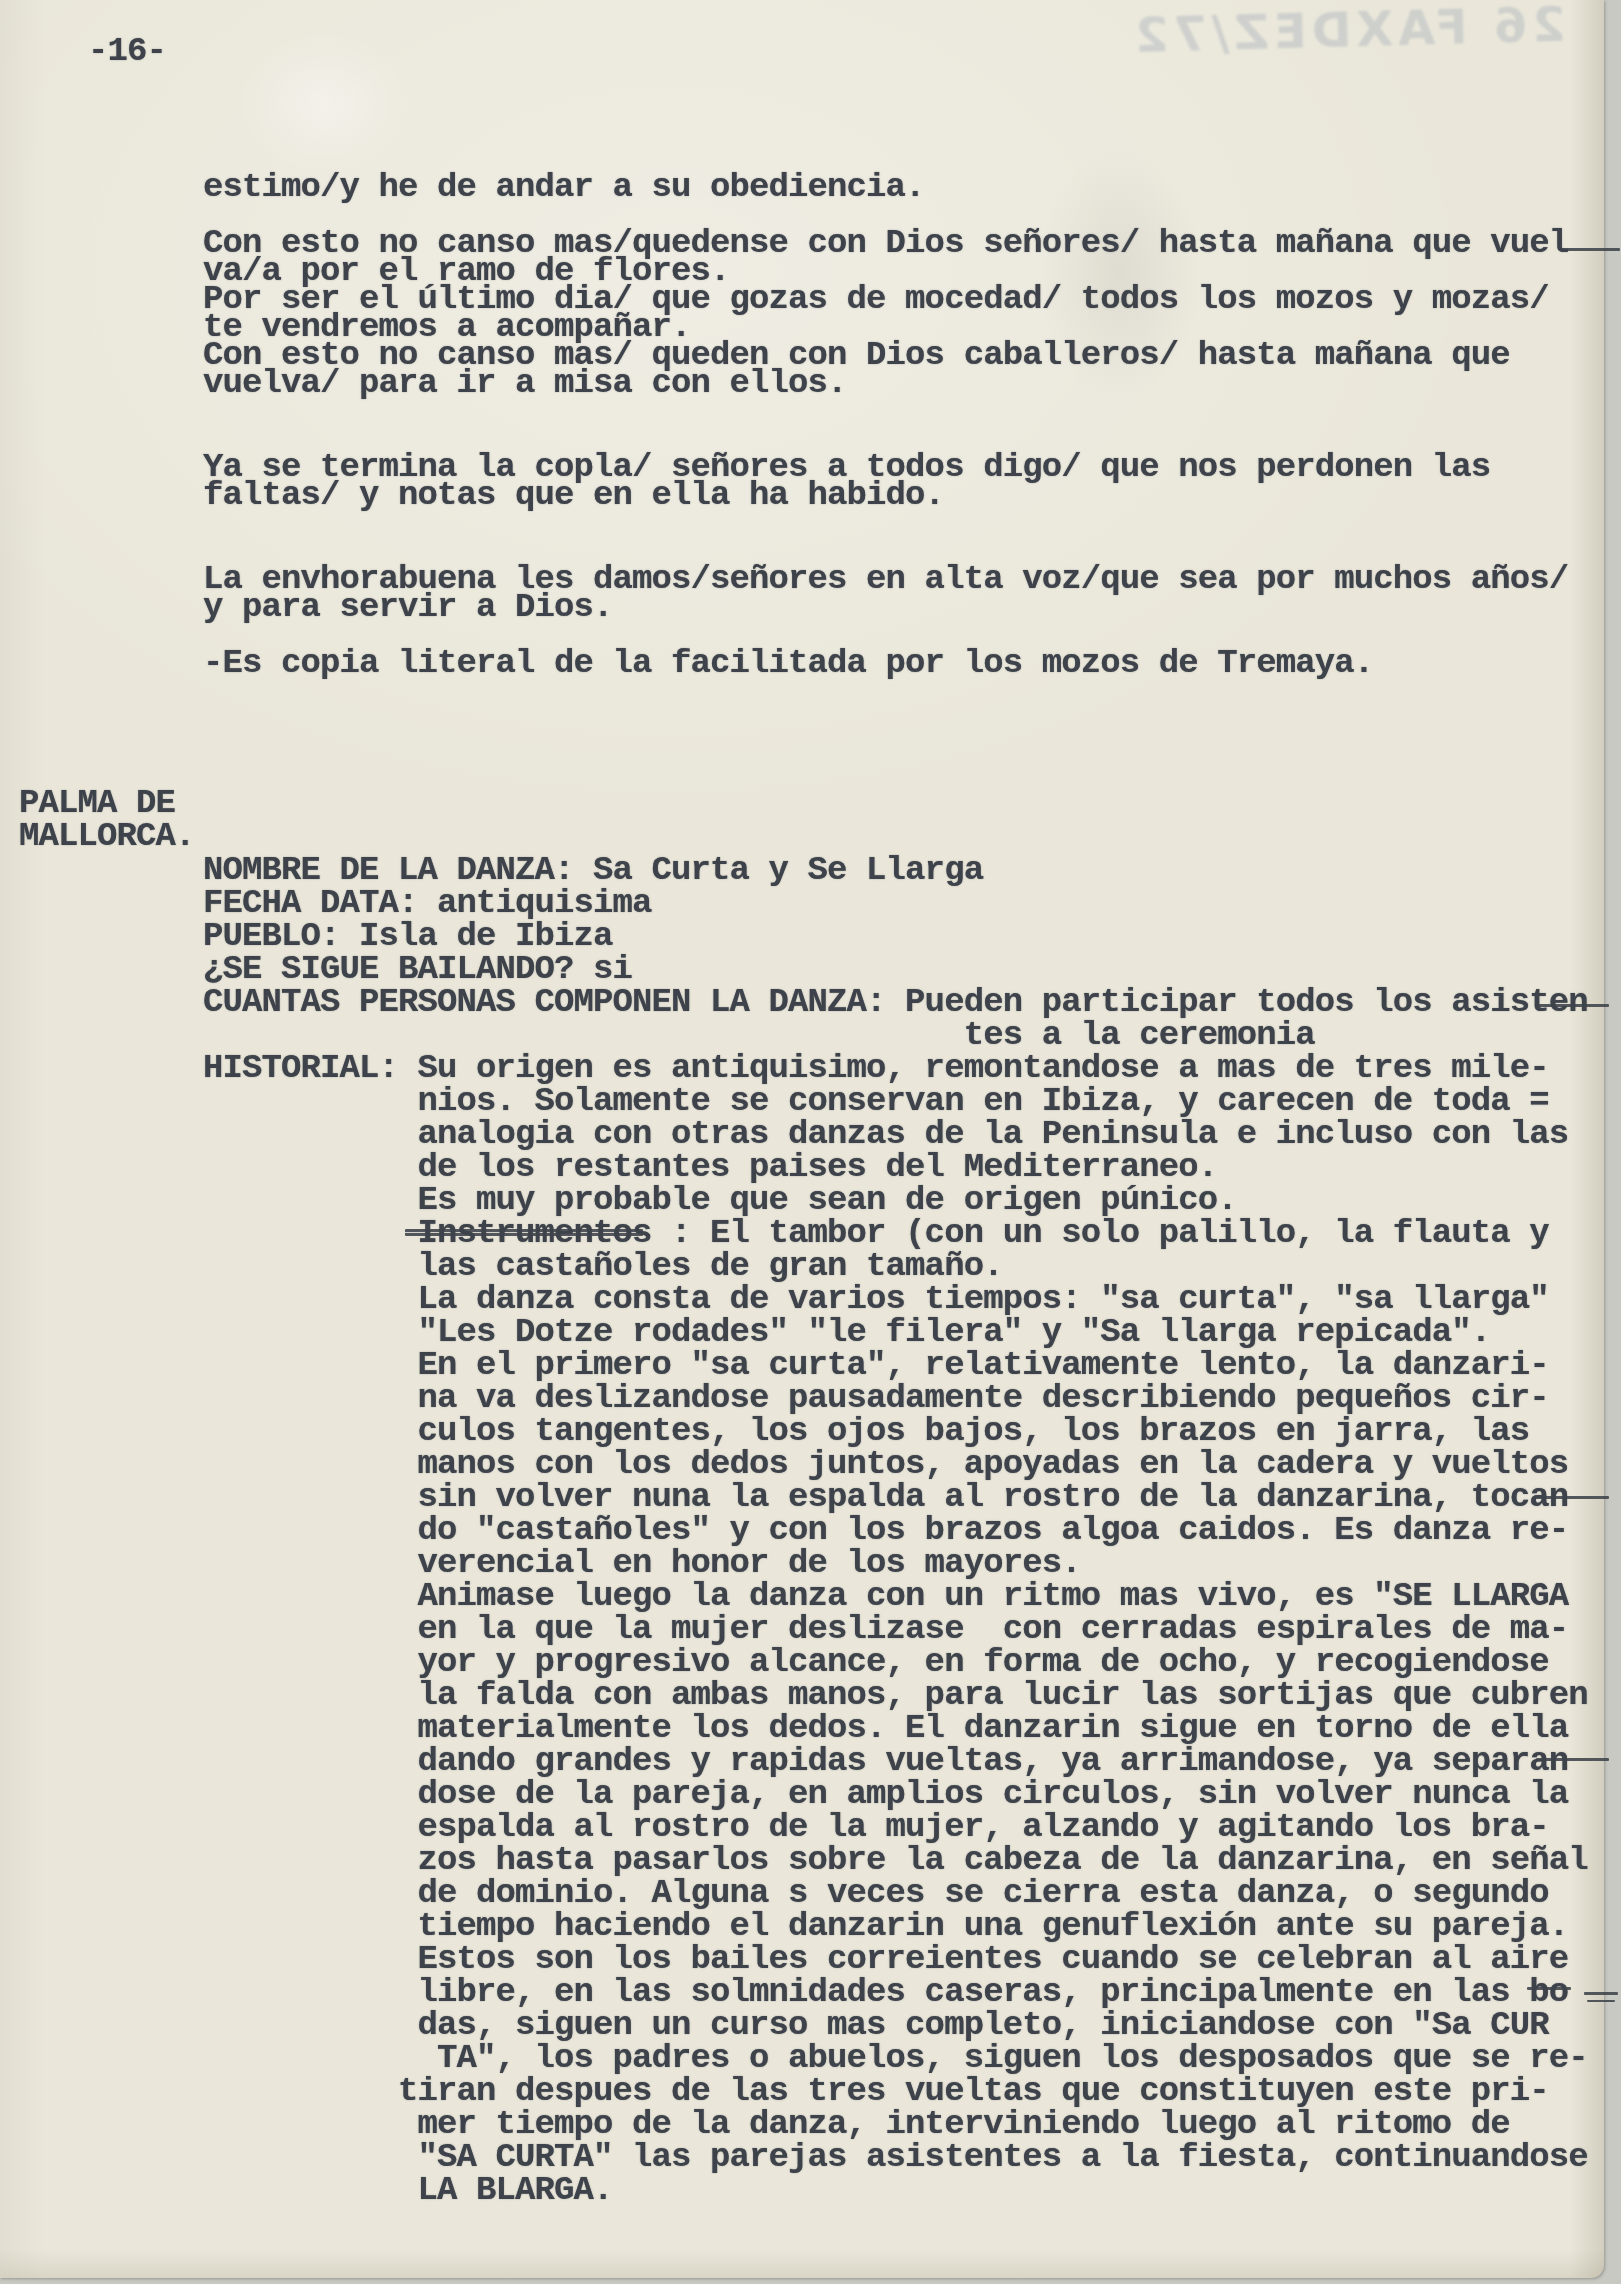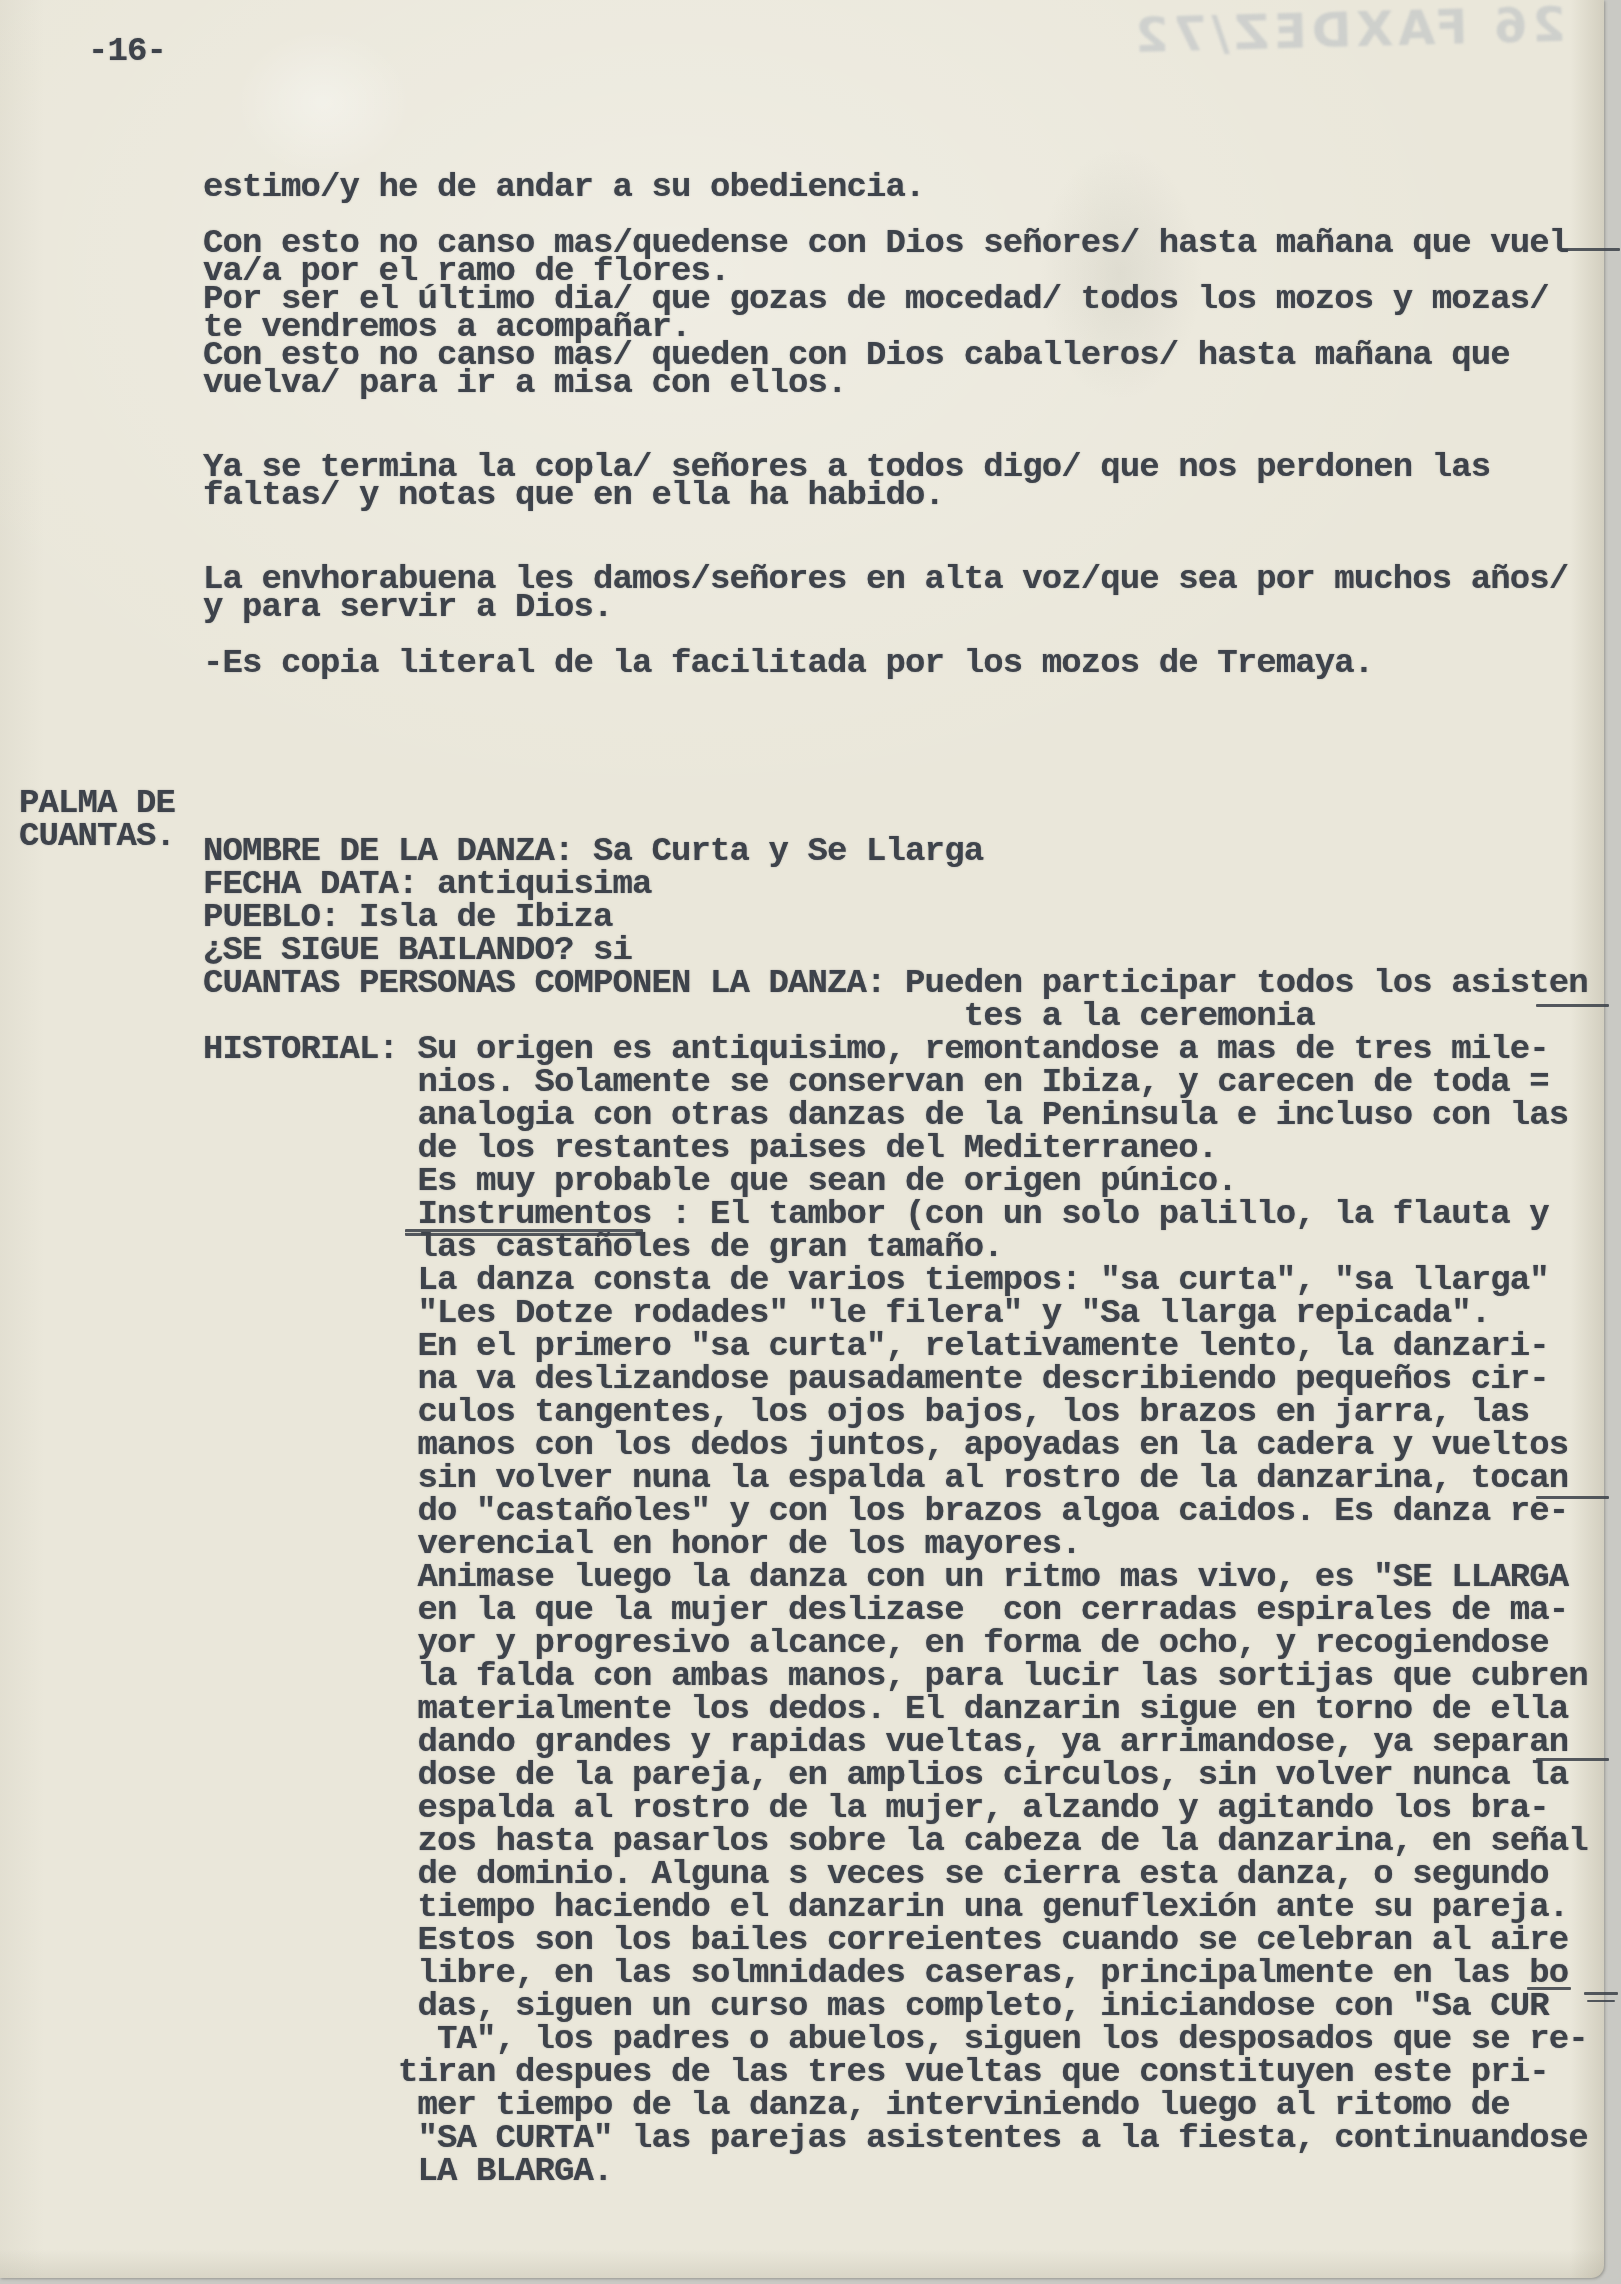--- a/index.html
+++ b/index.html
@@ -20,21 +20,21 @@
     font-weight:bold;
     font-size:34px;
     letter-spacing:-0.9px;
     color:#3e434b;
     text-shadow:0 0 1px rgba(62,67,75,0.55), 0 0 2.9px rgba(62,67,75,0.12);
   }
   pre.block{position:absolute;margin:12px;white-space:pre;}
   .page-number{position:absolute;left:88px;top:35px;line-height:33px;}
   .copla-block{left:191px;top:161px;line-height:28px;}
   .region-block{left:6.9px;top:775px;line-height:33px;}
-  .ficha-block{left:191px;top:823px;line-height:33px;}
+  .ficha-block{left:191px;top:842px;line-height:33px;}
   .ghost{
     position:absolute;left:1008px;top:2.9px;width:558px;height:73px;
     transform:scaleX(-1) rotate(1.5deg);
     font-family:"DejaVu Sans", sans-serif;
     font-size:48px;font-weight:bold;letter-spacing:4.9px;
     color:rgba(132,146,170,0.28);
     filter:blur(1px);
     white-space:nowrap;overflow:hidden;
   }
   .mark{position:absolute;background:#3e434b;opacity:0.88;border-radius:1px;}
@@ -78,21 +78,21 @@
 Ya se termina la copla/ señores a todos digo/ que nos perdonen las
 faltas/ y notas que en ella ha habido.
 
 
 La envhorabuena les damos/señores en alta voz/que sea por muchos años/
 y para servir a Dios.
 
 -Es copia literal de la facilitada por los mozos de Tremaya.</pre>
 
   <pre class="type block region-block">PALMA DE
-CUANTAS.</pre>
+MALLORCA.</pre>
 
   <pre class="type block ficha-block">NOMBRE DE LA DANZA: Sa Curta y Se Llarga
 FECHA DATA: antiquisima
 PUEBLO: Isla de Ibiza
 ¿SE SIGUE BAILANDO? si
 CUANTAS PERSONAS COMPONEN LA DANZA: Pueden participar todos los asisten
                                        tes a la ceremonia
 HISTORIAL: Su origen es antiquisimo, remontandose a mas de tres mile-
            nios. Solamente se conservan en Ibiza, y carecen de toda =
            analogia con otras danzas de la Peninsula e incluso con las

